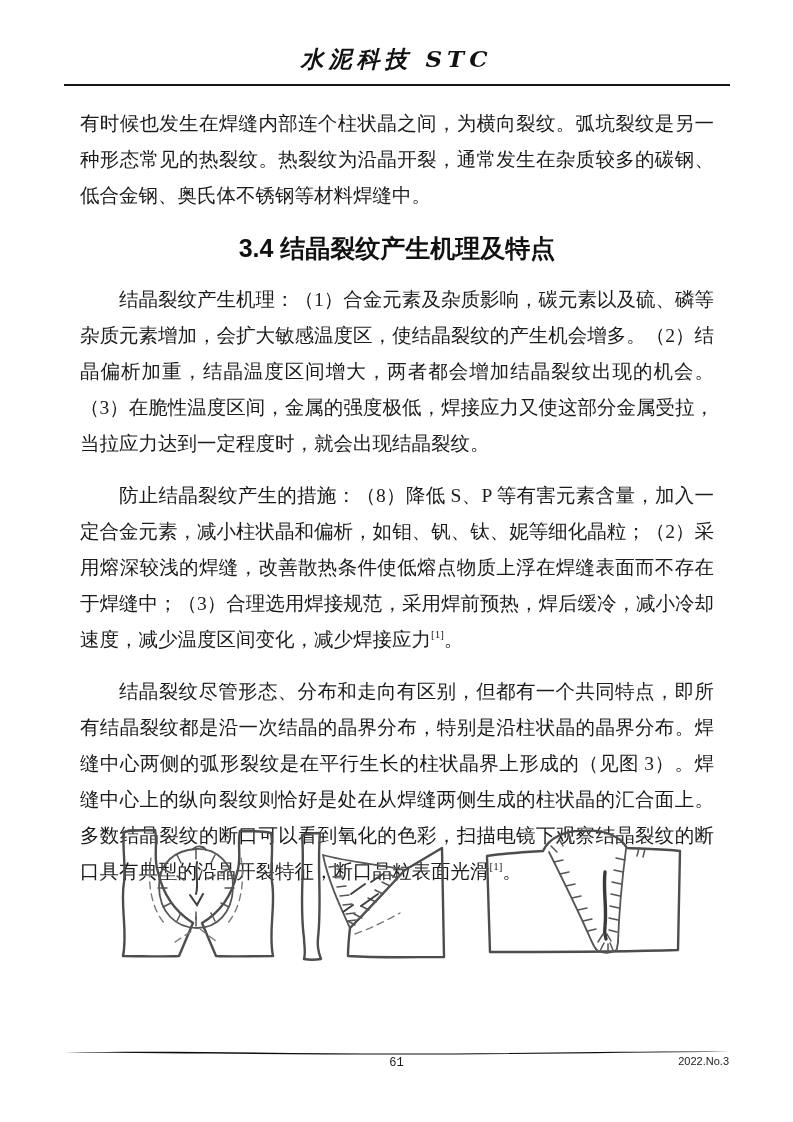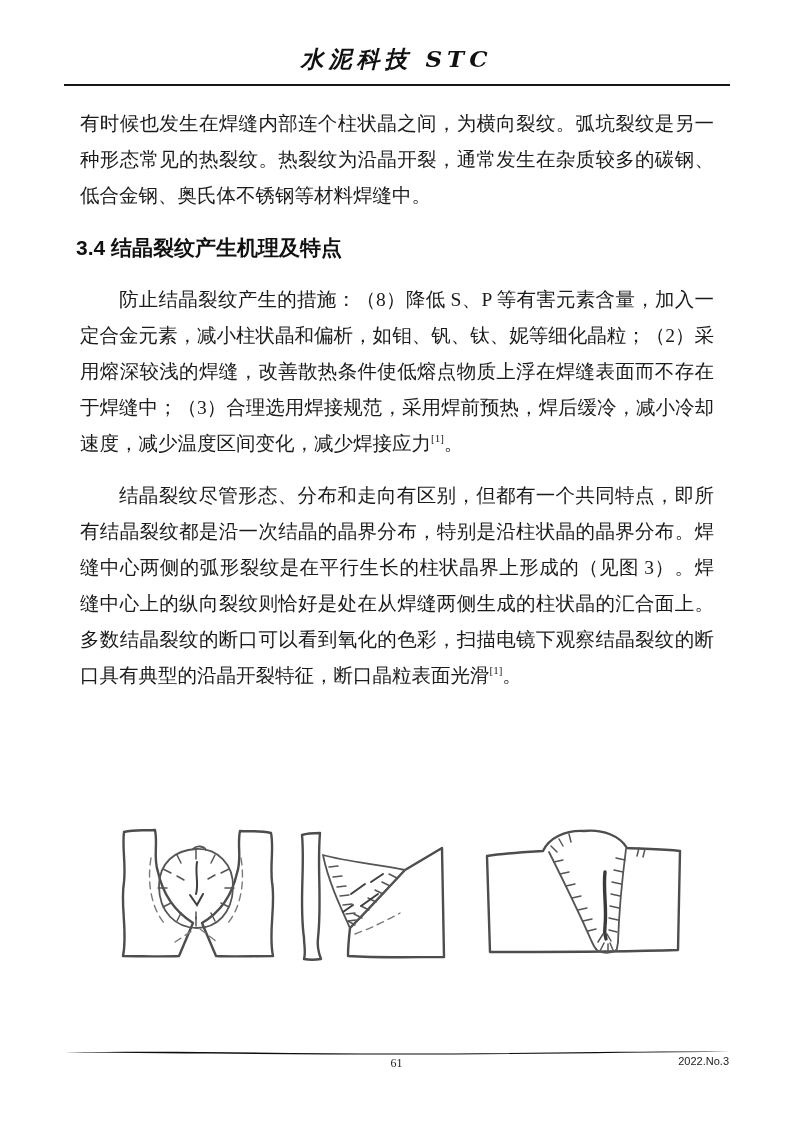--- a/index.html
+++ b/index.html
@@ -26,23 +26,23 @@
   }
   
   .content {
     position:absolute; top:90px; left:64px; width:666px;
     font-size:19.5px; line-height:36px;
     text-align:justify; text-justify:inter-ideograph;
   }
   .para { margin:16px; text-indent:2em; }
   .para.no-indent { text-indent:0; }
   .section-heading {
-    margin:12px; font-size:21px; font-weight:bold; line-height:36px;
+    margin:12px; font-size:25px; font-weight:bold; line-height:36px;
     font-family:"Liberation Sans","DejaVu Sans",sans-serif;
-    text-align:left; color:#111;
+    text-align:center; color:#111;
   }
   sup.citation {
     font-size:11px; line-height:0;
     position:relative; top:-1px; vertical-align:super;
   }
   
   .figure-block {
     position:absolute; top:818px; left:64px; width:666px;
     margin:0; text-align:center;
   }
@@ -50,21 +50,21 @@
   .figure-caption {
     margin-top:10px;
     font-family:"Liberation Sans","DejaVu Sans",sans-serif;
     font-size:15px; color:#171717; letter-spacing:1px;
   }
   
   .footer-rule { position:absolute; top:1050px; left:64px; width:666px; height:5px; }
   .page-number {
     position:absolute; top:1056px; left:0; width:100%;
     text-align:center;
-    font-family:Liberation Serif, serif;
+    font-family:Liberation Mono, monospace;
     font-size:12px; color:#1a1a1a;
   }
   .issue-label {
     position:absolute; top:1055px; right:64px;
     font-family:"Liberation Sans","DejaVu Sans",sans-serif;
     font-size:11px; color:#1a1a1a;
   }
   
   .plate  { fill:none; stroke:#4d4d4d; stroke-width:2.4; stroke-linecap:round; stroke-linejoin:round; }
   .thin   { fill:none; stroke:#555555; stroke-width:1.8; stroke-linecap:round; stroke-linejoin:round; }
@@ -77,20 +77,21 @@
 <body>
 
 <div class="page">
 
   <div class="journal-title">水泥科技 STC</div>
   <div class="header-rule"></div>
 
   <div class="content">
     <p class="para no-indent">有时候也发生在焊缝内部连个柱状晶之间，为横向裂纹。弧坑裂纹是另一种形态常见的热裂纹。热裂纹为沿晶开裂，通常发生在杂质较多的碳钢、低合金钢、奥氏体不锈钢等材料焊缝中。</p>
     <h2 class="section-heading">3.4 结晶裂纹产生机理及特点</h2>
+    <p class="para"><span>结晶裂纹产生机理：（1）合金元素及杂质影响，碳元素以及硫、磷等杂质元素增加，会扩大敏感温度区，使结晶裂纹的产生机会增多。（2）结晶偏析加重，结晶温度区间增大，两者都会增加结晶裂纹出现的机会。（3）在脆性温度区间，金属的强度极低，焊接应力又使这部分金属受拉，当拉应力达到一定程度时，就会出现结晶裂纹。</span><sup class="citation"></sup><span></span></p>
     <p class="para"><span>防止结晶裂纹产生的措施：（8）降低 S、P 等有害元素含量，加入一定合金元素，减小柱状晶和偏析，如钼、钒、钛、妮等细化晶粒；（2）采用熔深较浅的焊缝，改善散热条件使低熔点物质上浮在焊缝表面而不存在于焊缝中；（3）合理选用焊接规范，采用焊前预热，焊后缓冷，减小冷却速度，减少温度区间变化，减少焊接应力</span><sup class="citation">[1]</sup><span>。</span></p>
     <p class="para"><span>结晶裂纹尽管形态、分布和走向有区别，但都有一个共同特点，即所有结晶裂纹都是沿一次结晶的晶界分布，特别是沿柱状晶的晶界分布。焊缝中心两侧的弧形裂纹是在平行生长的柱状晶界上形成的（见图 3）。焊缝中心上的纵向裂纹则恰好是处在从焊缝两侧生成的柱状晶的汇合面上。多数结晶裂纹的断口可以看到氧化的色彩，扫描电镜下观察结晶裂纹的断口具有典型的沿晶开裂特征，断口晶粒表面光滑</span><sup class="citation">[1]</sup><span>。</span></p>
   </div>
 
   <figure class="figure-block">
     <svg class="sketches" width="600" height="158" viewBox="0 0 600 158">
 
       <g transform="translate(8,4)">
         <path class="plate" d="M19,10 C31,7 41,9 50,8 C53,22 48,36 53,50 C57,68 66,87 88,101 L74,134 C56,135 38,134 18,134 C23,110 15,84 19,60 C21,42 17,26 19,10 Z"></path>
         <path class="plate" d="M166,11 C154,8 144,10 135,9 C132,23 137,37 132,51 C128,69 119,88 97,101 L111,134 C129,135 147,134 168,134 C163,110 171,84 167,60 C165,42 169,26 166,11 Z"></path>

